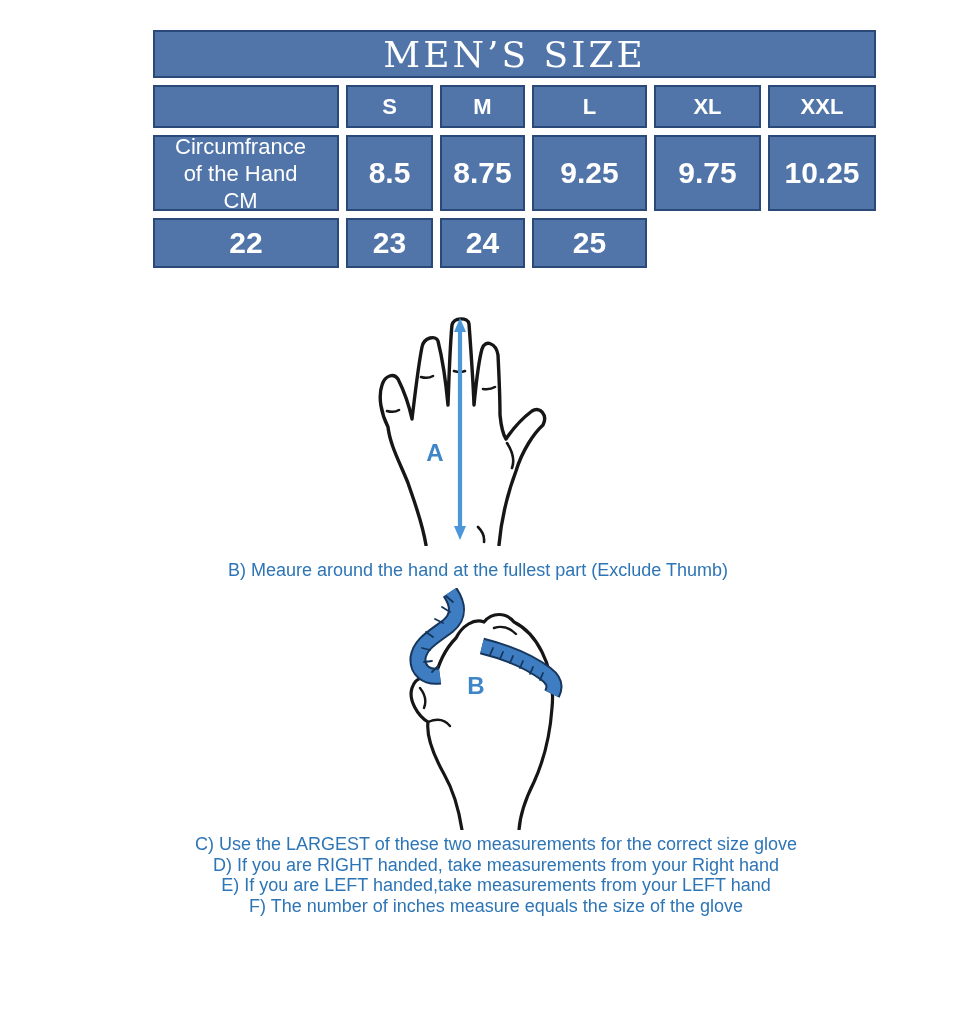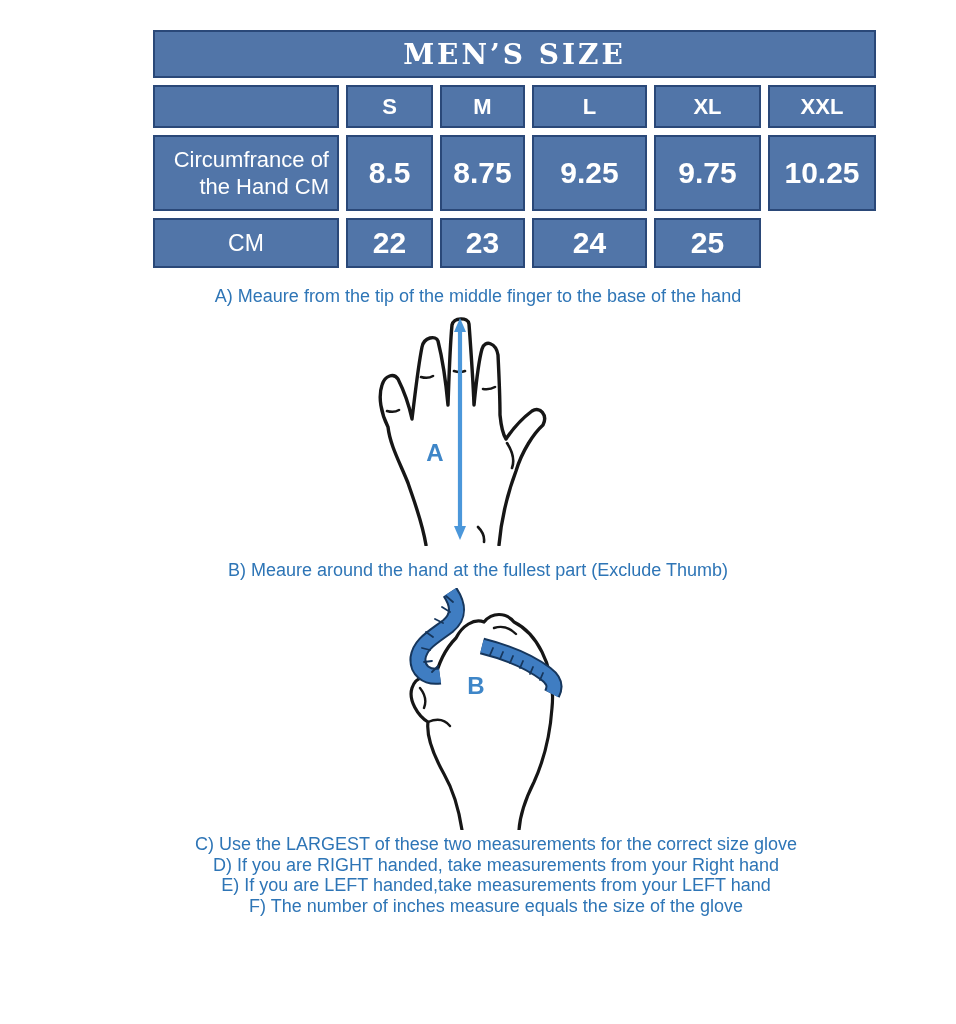--- a/index.html
+++ b/index.html
@@ -18,27 +18,27 @@
   }
   .cell {
     background:#5175a8;
     border:2px solid #2a4878;
     color:#ffffff;
     display:flex; align-items:center; justify-content:center;
   }
   .cell.title-cell {
     grid-column:1 / -1;
     font-family:"DejaVu Serif", serif;
-    font-weight:bold; font-size:28px; letter-spacing:3px;
+    font-weight:normal; font-size:36px; letter-spacing:3px;
   }
   .cell.size-head { font-weight:bold; font-size:22px; }
   .cell.num { font-weight:bold; font-size:30px; }
   .cell.row-label {
-    justify-content:flex-start; text-align:right;
-    padding-left:11px; padding-right:8px;
+    justify-content:flex-start; text-align:center;
+    padding-left:11px; padding-right:22px;
     font-size:22px; line-height:27px; font-weight:normal;
   }
   .cell.cm-label { font-size:23px; font-weight:normal; }
   
   .instr {
     position:absolute; left:0; width:956px; text-align:center;
     color:#2e75b6; font-size:18px; font-weight:normal;
   }
   .instr-a { top:286px; }
   .instr-b { top:560px; }
@@ -67,28 +67,26 @@
     <div class="cell size-head">XL</div>
     <div class="cell size-head">XXL</div>
 
     <div class="cell row-label">Circumfrance of the Hand CM</div>
     <div class="cell num">8.5</div>
     <div class="cell num">8.75</div>
     <div class="cell num">9.25</div>
     <div class="cell num">9.75</div>
     <div class="cell num">10.25</div>
 
-    <div class="cell cm-label">CM</div>
     <div class="cell num">22</div>
     <div class="cell num">23</div>
     <div class="cell num">24</div>
     <div class="cell num">25</div>
   </div>
 
-  <div class="instr instr-a">A) Meaure from the tip of the middle finger to the base of the hand</div>
 
   <svg class="hand-svg" width="190" height="232" viewBox="0 0 190 230">
 
     <path d="M 58,230
          C 54,206 46,186 40,168
          C 32,148 22,130 20,112
          C 13,98 10,82 14,70
          C 17,60 26,58 30,64
          C 36,76 41,90 44,104
          C 47,80 50,52 54,32

